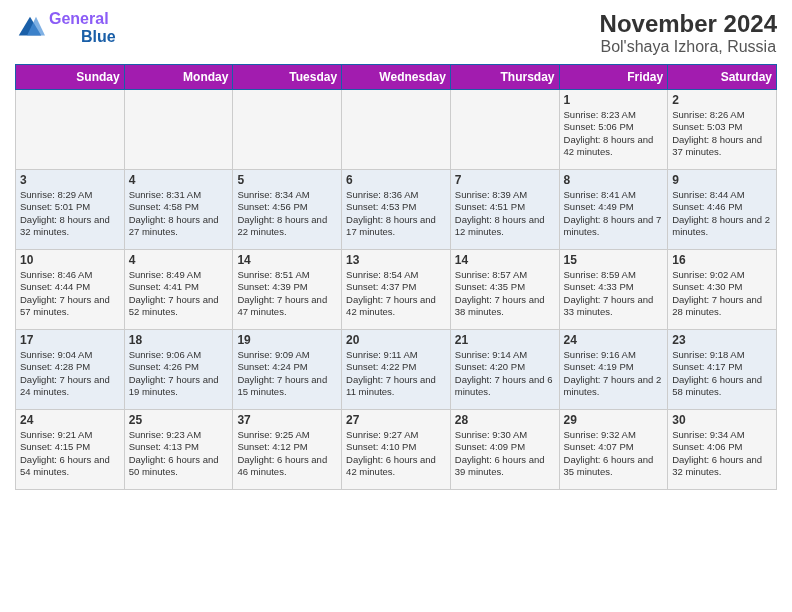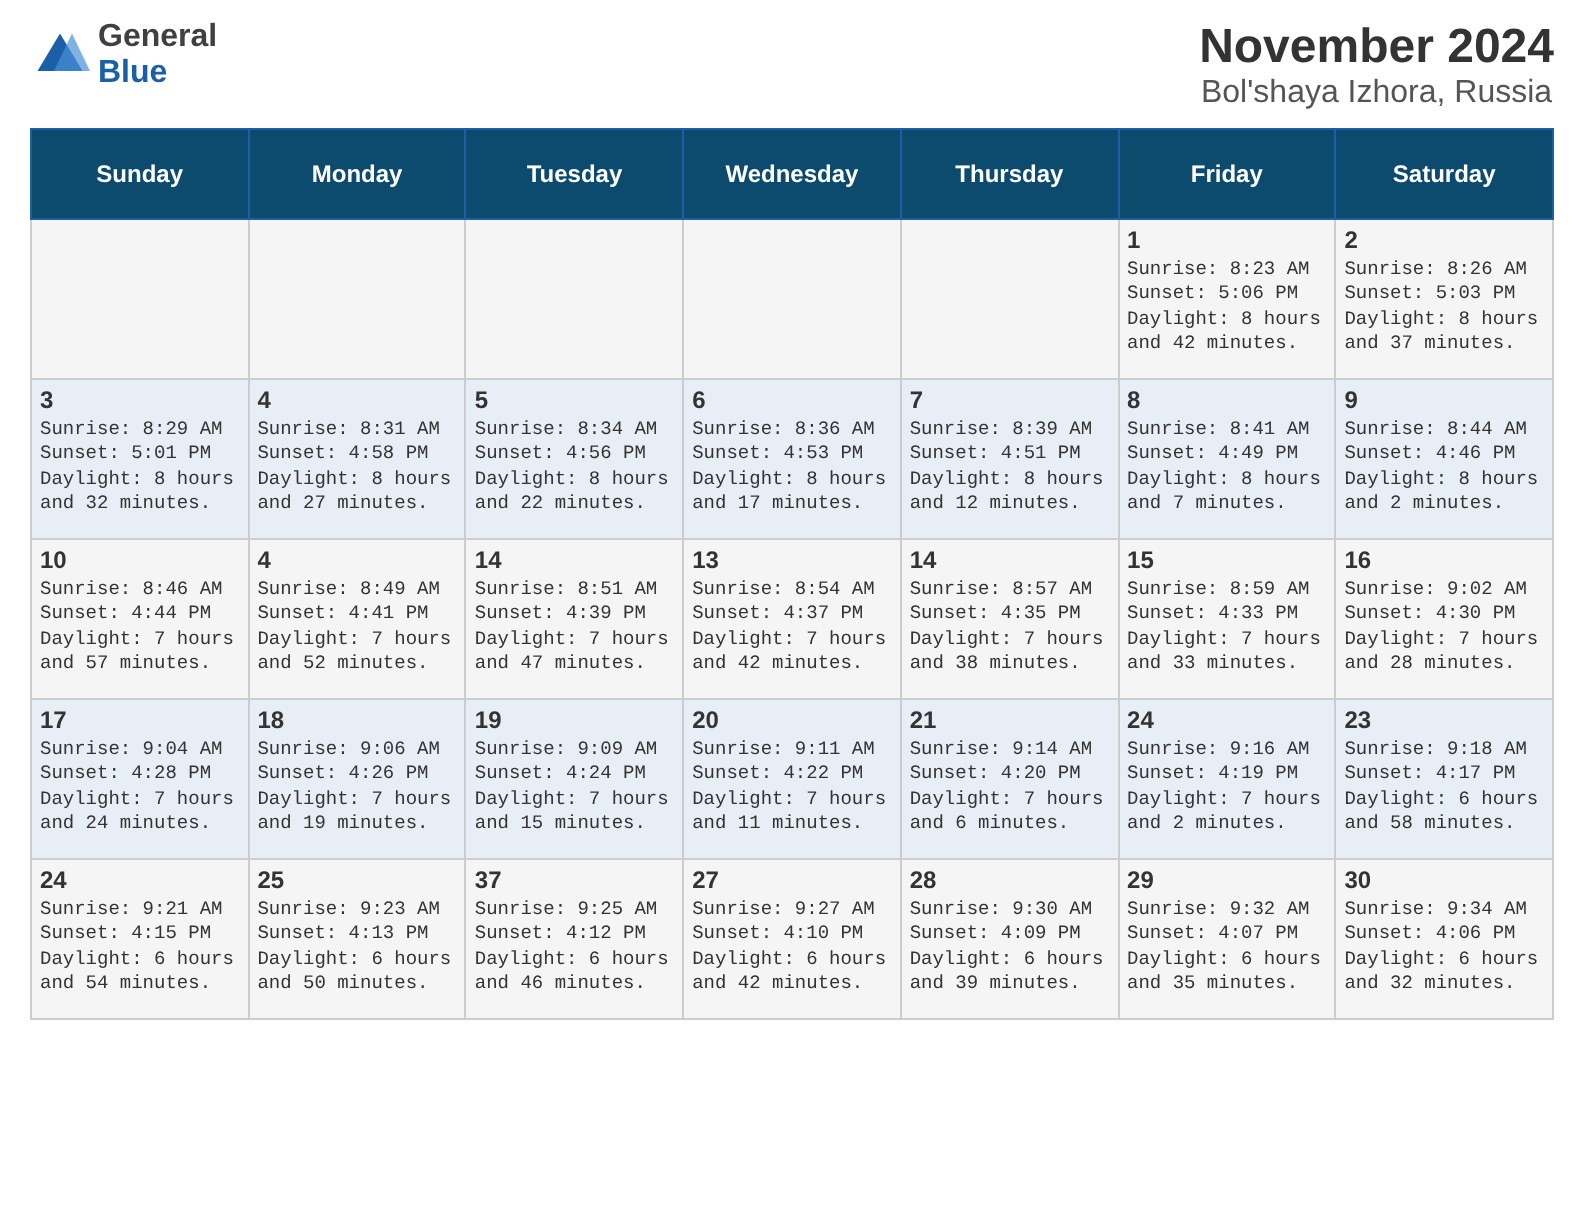--- a/index.html
+++ b/index.html
@@ -26,26 +26,27 @@
       gap: 4px;
     }
     .logo-text {
       display: flex;
       flex-direction: column;
       line-height: 1.1;
     }
     .logo-general {
       font-size: 16px;
       font-weight: bold;
-      color: #404040;
+      color: #8b5cf6;
     }
     .logo-blue {
       font-size: 16px;
       font-weight: bold;
       color: #1a5fa8;
+      margin-left: 32px;
     }
     .logo-icon {
       width: 30px;
       height: 30px;
     }
     .title-block {
       text-align: right;
     }
     .month-title {
       font-size: 24px;
@@ -56,26 +57,26 @@
       font-size: 16px;
       color: #555;
       text-align: center;
     }
     table {
       width: 100%;
       border-collapse: collapse;
       table-layout: fixed;
     }
     thead th {
-      background-color: #0c4a6e;
+      background-color: #a21caf;
       color: #fff;
       font-size: 12px;
       font-weight: bold;
-      padding: 15px 4px;
-      text-align: center;
+      padding: 5px 4px;
+      text-align: right;
       border: 1px solid #1a5fa8;
     }
     tbody td {
       border: 1px solid #ccc;
       vertical-align: top;
       padding: 3px 4px;
       font-size: 10px;
       color: #333;
       height: 80px;
     }
@@ -88,21 +89,20 @@
     .day-number {
       font-size: 12px;
       font-weight: bold;
       display: block;
       margin-bottom: 2px;
     }
     .cell-text {
       font-size: 9.5px;
       line-height: 1.3;
       color: #333;
-      font-family: Liberation Mono, monospace;
     }
     .empty-cell {
       background-color: #f5f5f5;
     }
   </style>
 </head>
 <body>
 
 <div class="container">
   <div class="header">

